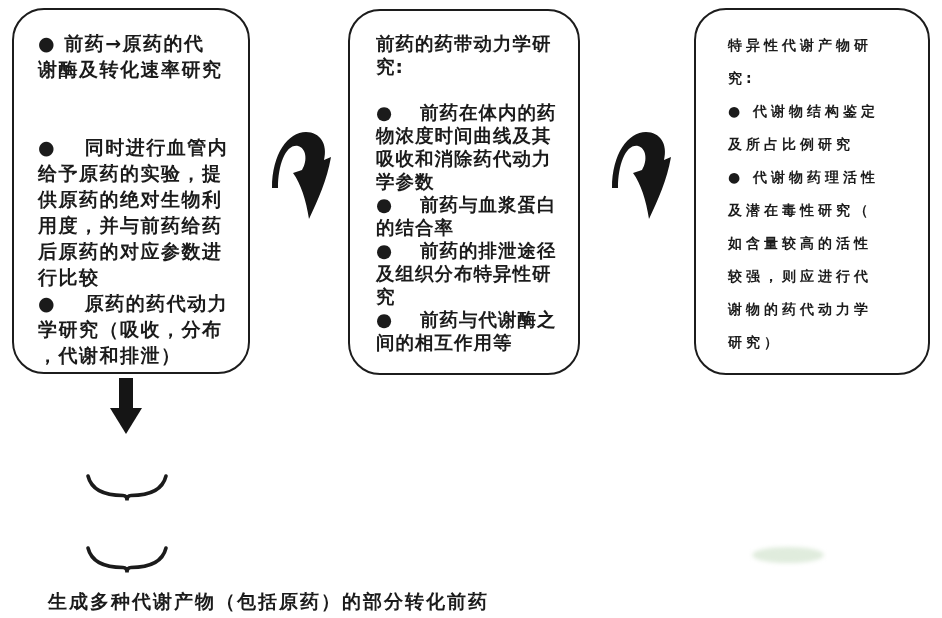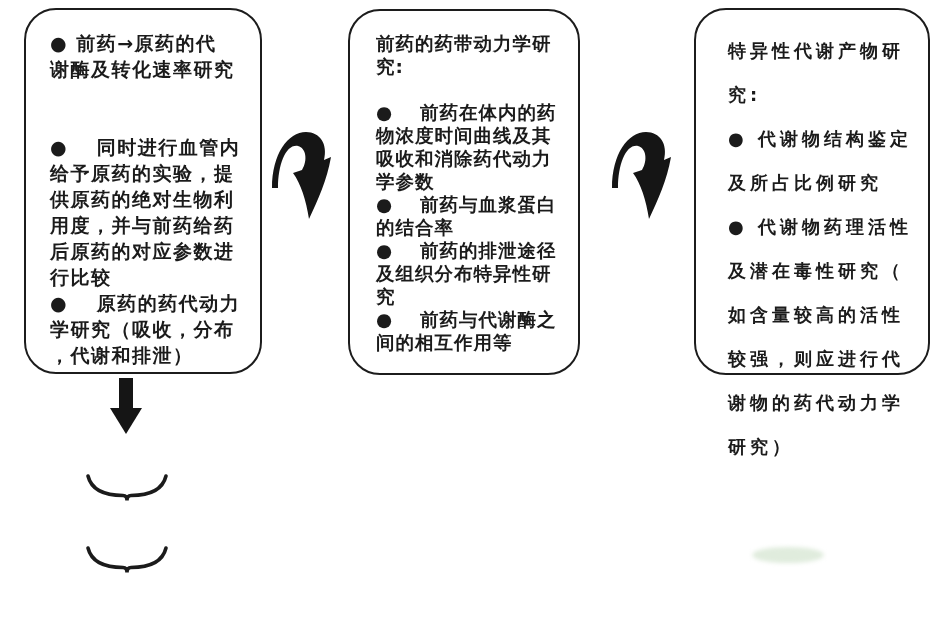--- a/index.html
+++ b/index.html
@@ -7,26 +7,26 @@
     position:relative;width:942px;height:618px;background:#ffffff;overflow:hidden;
     font-family:"DejaVu Sans",sans-serif;color:#161616;
   }
   .box{
     position:absolute;background:#ffffff;border:2px solid #1c1c1c;border-radius:32px;
     box-sizing:border-box;
   }
   .box-text{
     white-space:pre;font-weight:bold;color:#1b1b1b;
   }
-  .box1{left:24px;top:8px;width:238px;height:366px;}
+  .box1{left:12px;top:8px;width:238px;height:366px;}
   .box1 .box-text{margin:20px 0 0 24px;font-size:19px;line-height:26px;letter-spacing:1.5px;}
   .box2{left:348px;top:9px;width:232px;height:366px;}
   .box2 .box-text{margin:21px 0 0 26px;font-size:18.5px;line-height:23px;letter-spacing:1px;}
   .box3{left:694px;top:8px;width:236px;height:367px;}
-  .box3 .box-text{margin:19px 0 0 32px;font-size:18px;line-height:44px;letter-spacing:4px;}
+  .box3 .box-text{margin:19px 0 0 32px;font-size:14px;line-height:33px;letter-spacing:4px;}
   .curved-arrow{position:absolute;width:72px;height:100px;}
   .arrow1{left:263px;top:122px;}
   .arrow2{left:603px;top:122px;}
   .down-arrow{position:absolute;left:107px;top:377px;width:38px;height:58px;}
   .flow-label{
     position:absolute;white-space:nowrap;font-weight:bold;font-size:19px;color:#1b1b1b;
   }
   .label1{left:48px;top:438px;letter-spacing:2.5px;}
   .label2{left:50px;top:512px;letter-spacing:0.5px;}
   .label3{left:48px;top:589px;letter-spacing:2px;}
@@ -109,16 +109,17 @@
 
   <svg class="brace brace1" viewBox="0 0 84 28" aria-hidden="true">
     <path d="M3,3 C7,19 22,22.5 38,22.5 Q42,22.5 42,27.5 Q42,22.5 46,22.5 C62,22.5 77,19 81,3" fill="none" stroke="#1b1b1b" stroke-width="3.6" stroke-linecap="round"></path>
   </svg>
 
 
   <svg class="brace brace2" viewBox="0 0 84 28" aria-hidden="true">
     <path d="M3,3 C7,19 22,22.5 38,22.5 Q42,22.5 42,27.5 Q42,22.5 46,22.5 C62,22.5 77,19 81,3" fill="none" stroke="#1b1b1b" stroke-width="3.6" stroke-linecap="round"></path>
   </svg>
 
+  <div class="flow-label label3">生成多种代谢产物（包括原药）的部分转化前药</div>
 
   <div class="watermark"></div>
 
 </div>
 
 </body></html>

